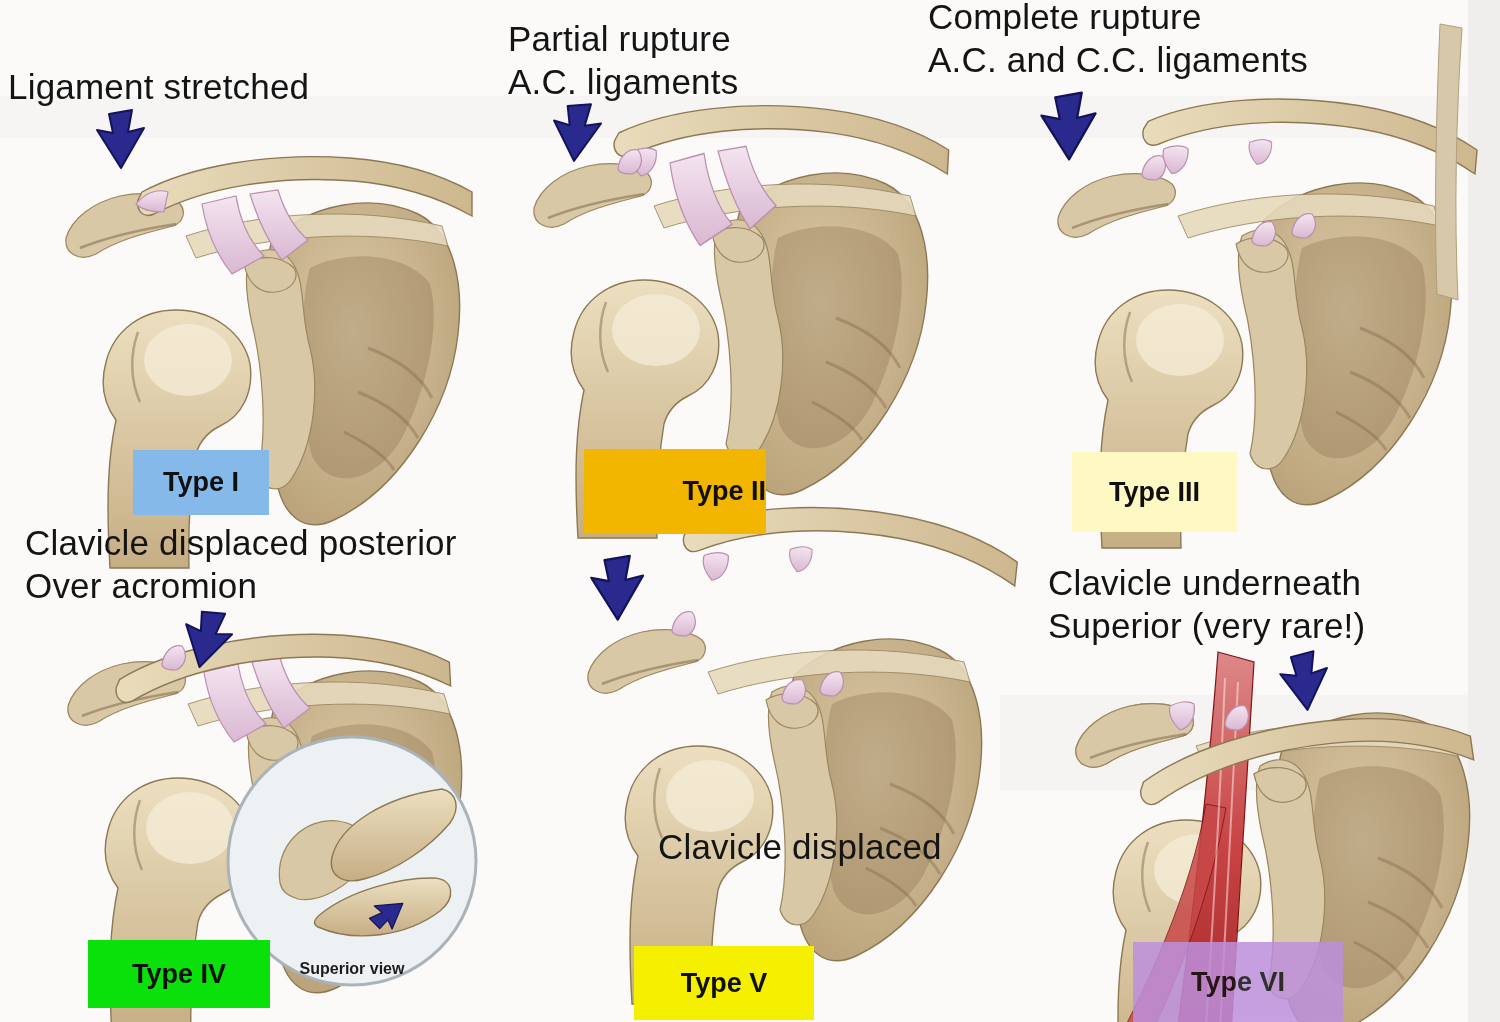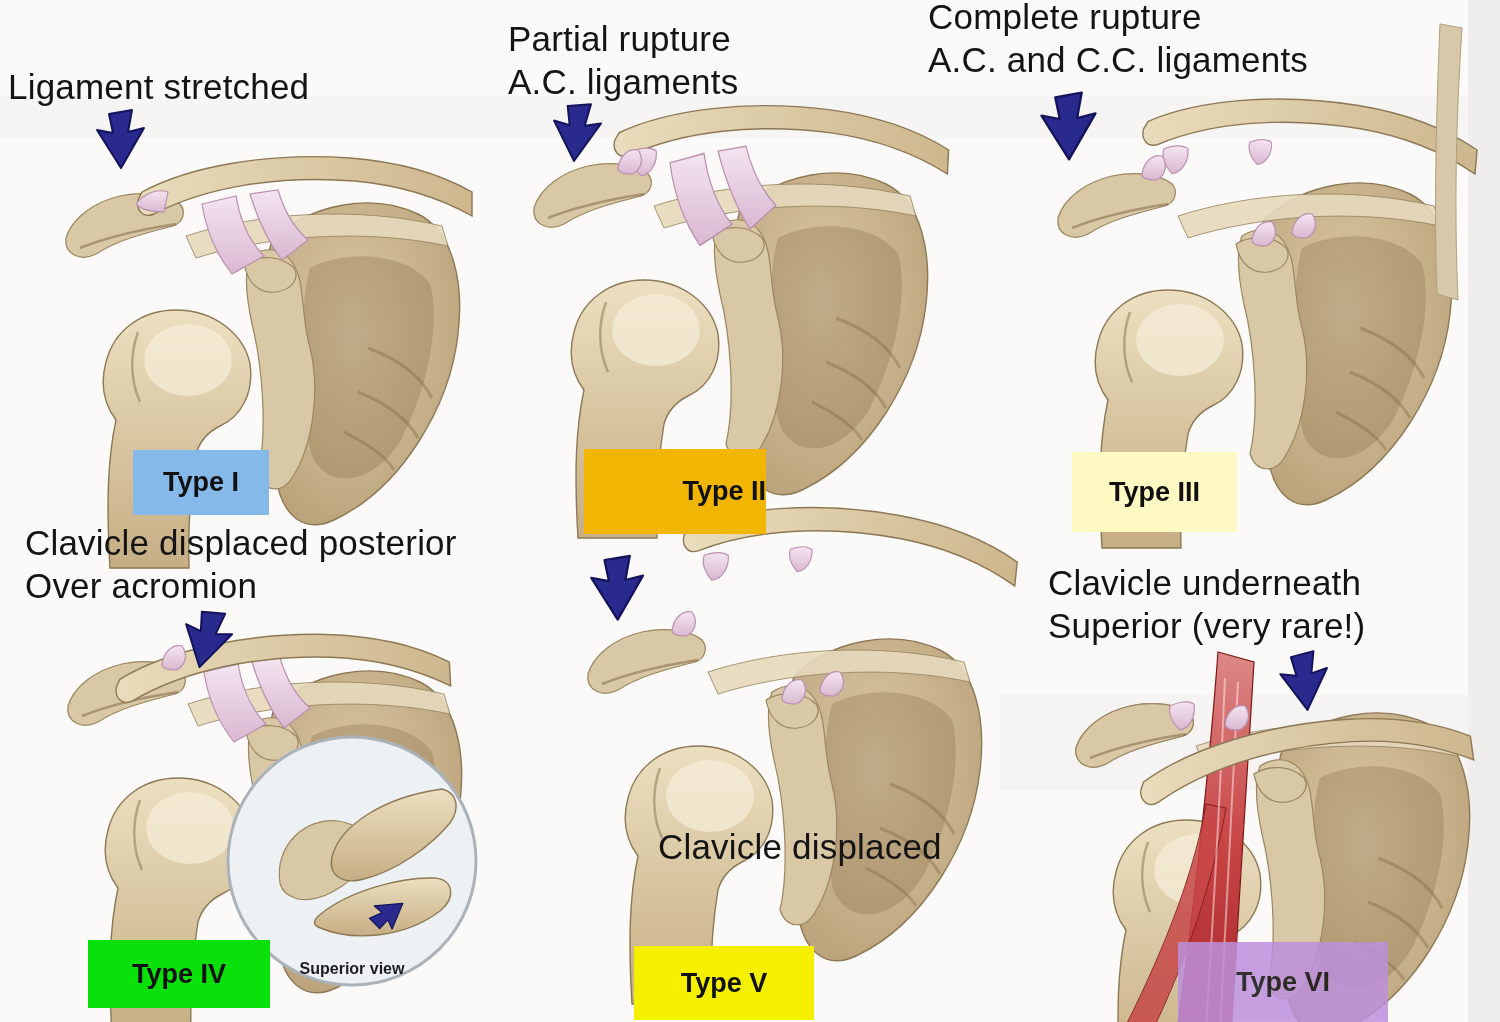--- a/index.html
+++ b/index.html
@@ -4,21 +4,21 @@
 <style>
   html,body{margin:0;padding:0;background:#ffffff;}
   #stage{position:relative;width:1500px;height:1022px;overflow:hidden;
          background:#fbfaf9;font-family:"Liberation Sans","DejaVu Sans",sans-serif;}
   .bg-band{position:absolute;pointer-events:none;}
   svg.panel{position:absolute;overflow:visible;}
   .caption{position:absolute;font-size:35px;line-height:1.22;color:#141414;
            letter-spacing:.2px;white-space:nowrap;z-index:6;}
   .badge{position:absolute;display:flex;align-items:center;justify-content:center;
          font-weight:bold;font-size:27px;color:#101010;z-index:5;}
-  .badge--translucent{opacity:.85;margin-left:45px;}
+  .badge--translucent{opacity:.85;}
   .bone{fill:url(#gBone);stroke:#8d7854;stroke-width:1.4;}
   .bone2{fill:#d9c8a6;stroke:#9b865f;stroke-width:1.2;}
   .pink{fill:url(#gPink);stroke:#bb8fae;stroke-width:1.2;}
   .arrowfill{fill:#2a2a8e;stroke:#13135c;stroke-width:2;stroke-linejoin:round;}
 </style>
 </head>
 <body>
 
 <div id="stage">
 

